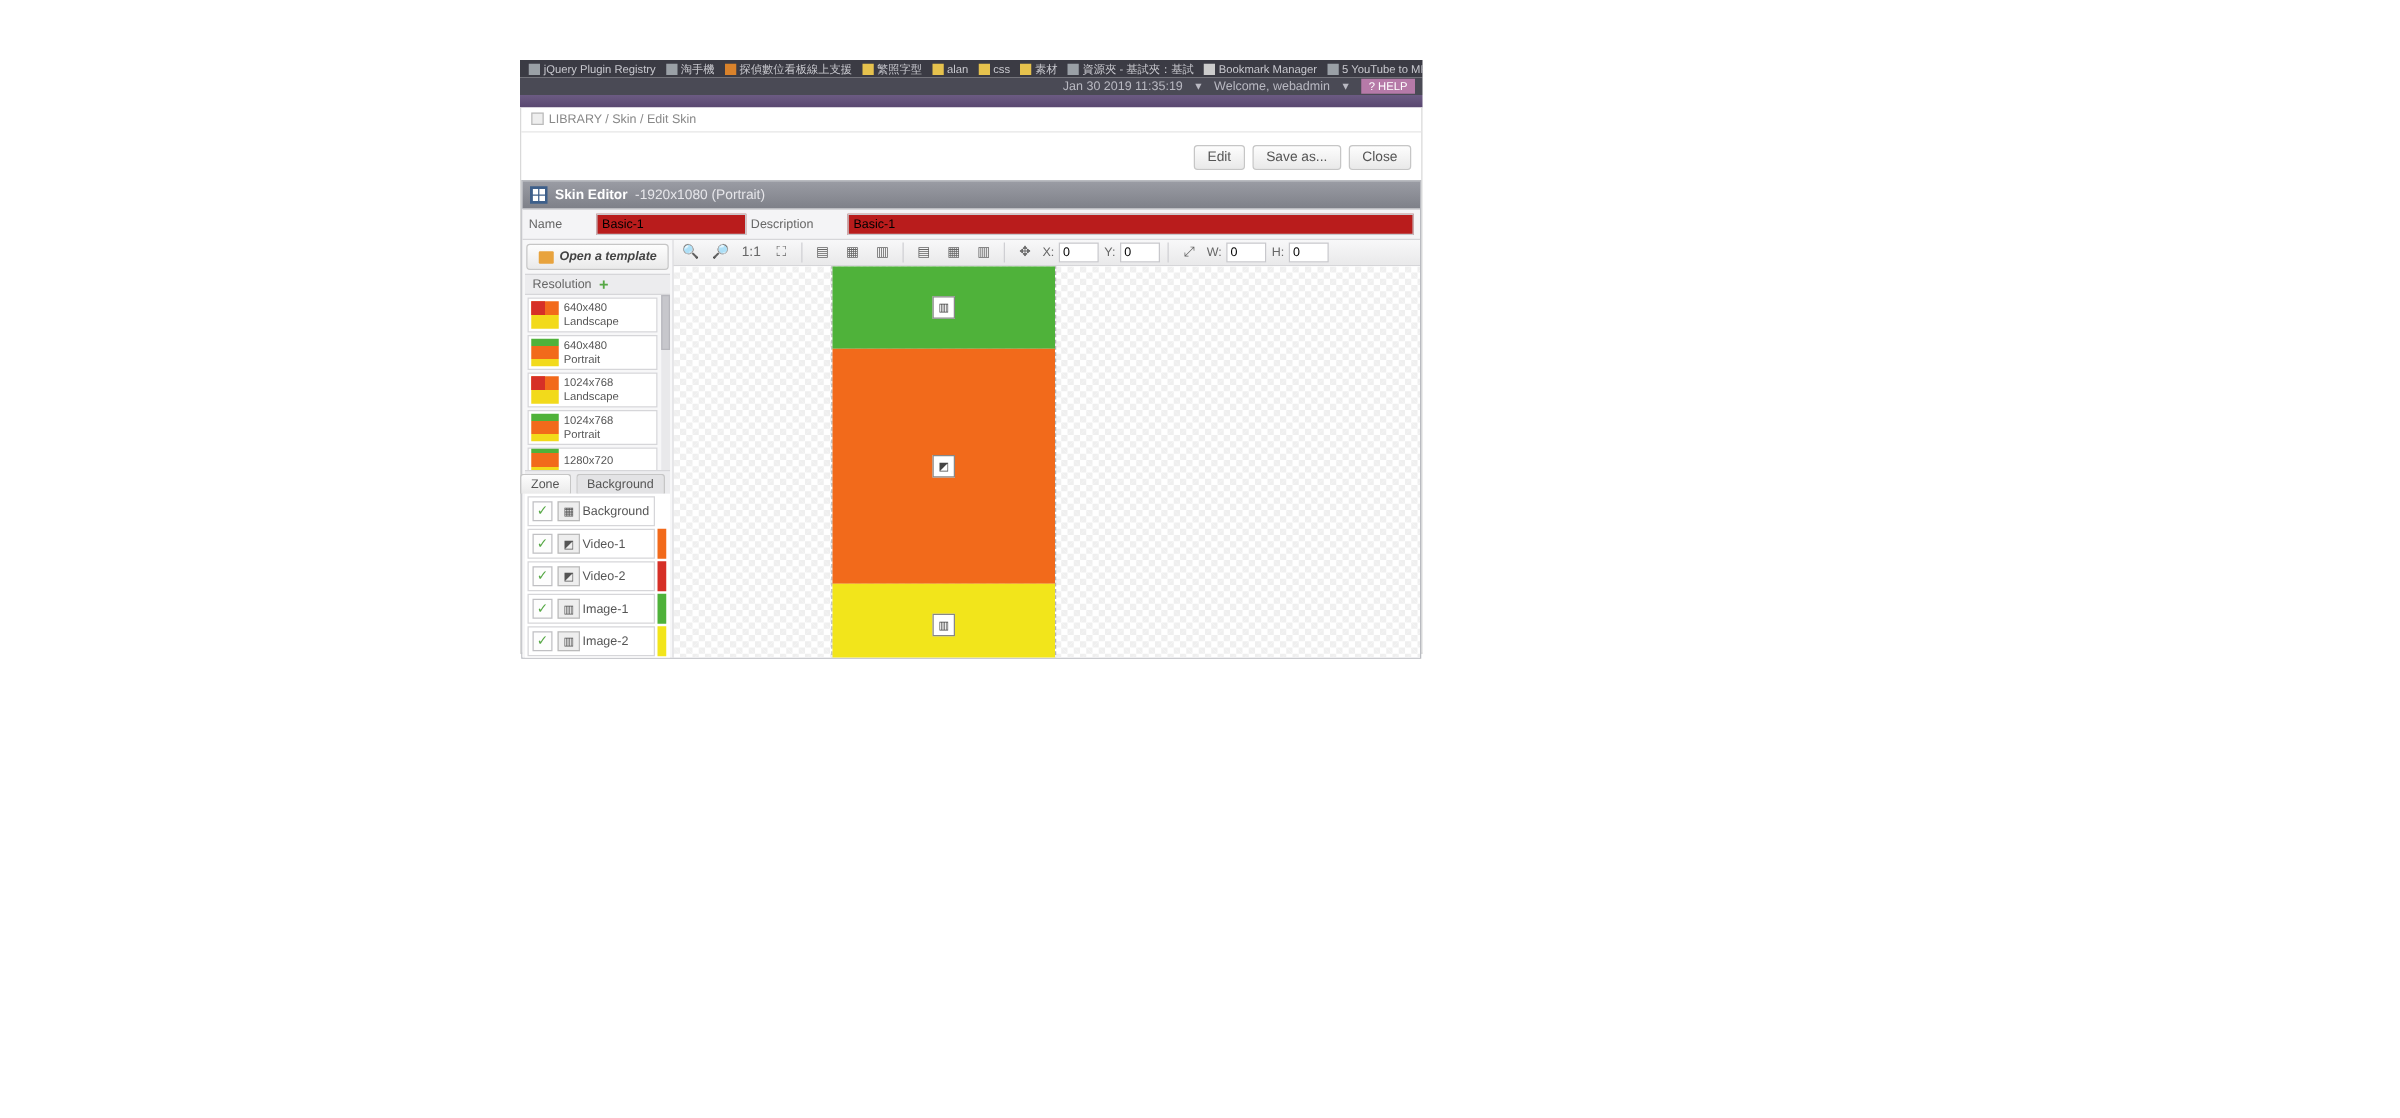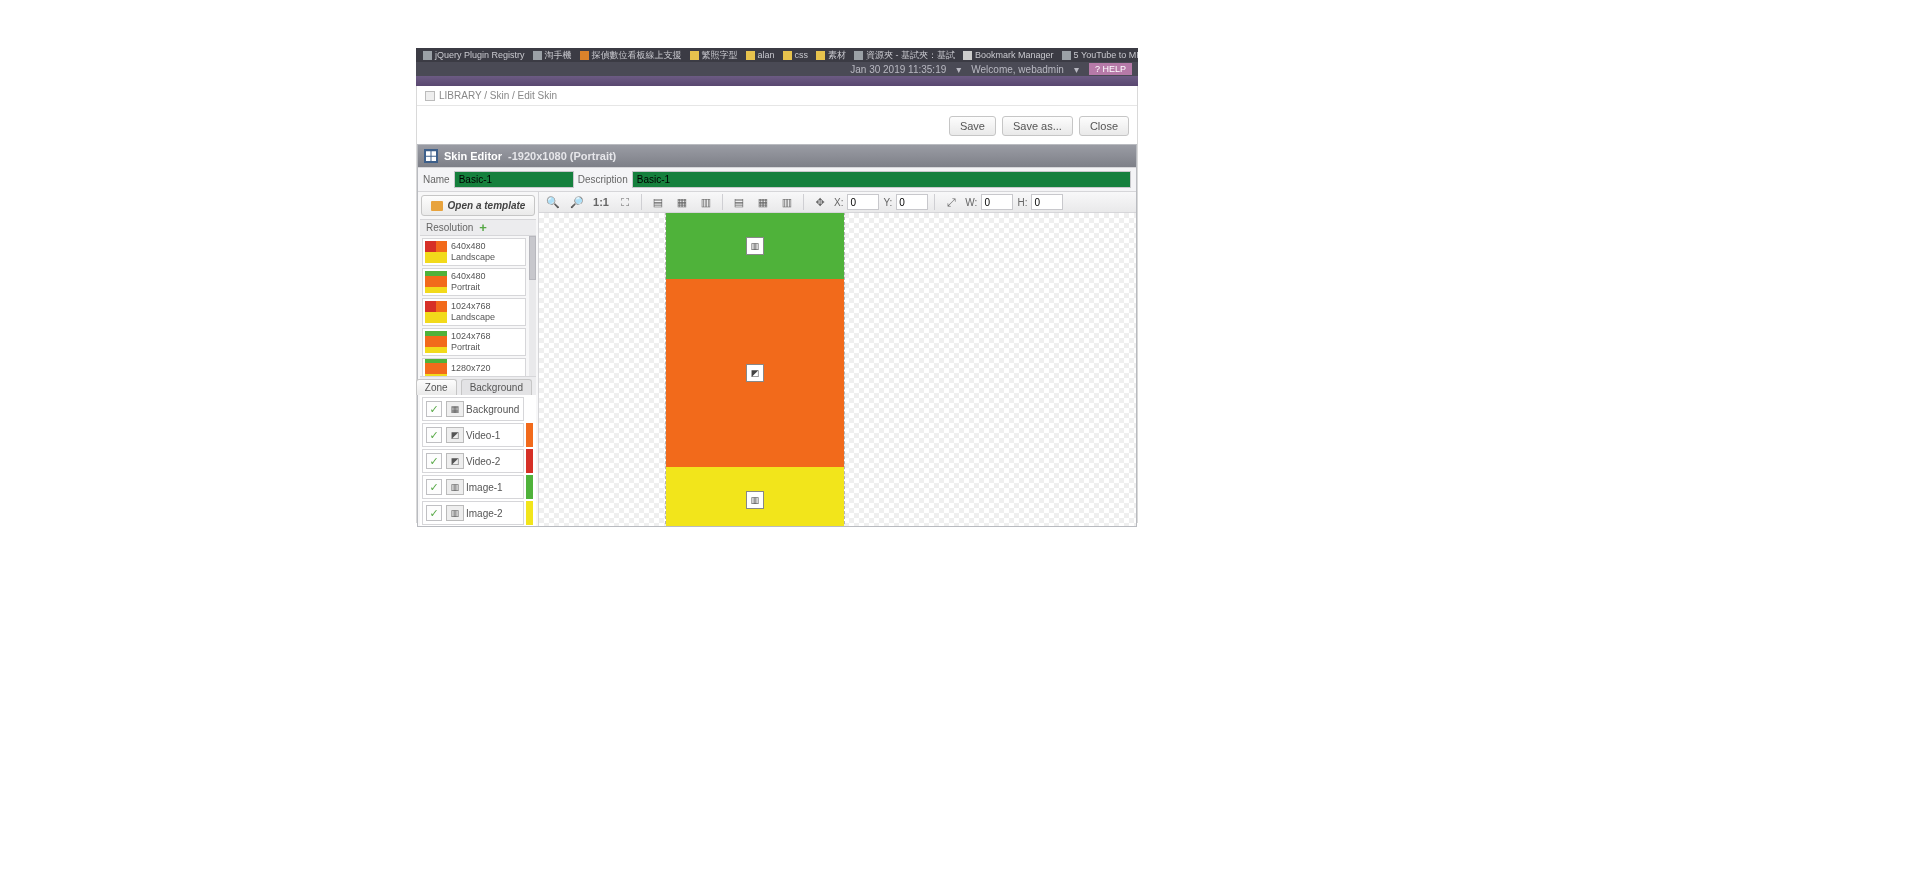--- a/index.html
+++ b/index.html
@@ -21,24 +21,24 @@
   
   .content{background:#fff;border:1px solid #d9d9d9;border-top:none;box-sizing:border-box;height:calc(100% - 38px);position:relative;}
   .breadcrumb{padding:4px 8px;color:#888;font-size:10px;border-bottom:1px solid #e6e6e6;}
   .breadcrumb .home{display:inline-block;width:8px;height:8px;border:1px solid #bbb;background:#eee;margin-right:4px;vertical-align:middle;}
   .actions{display:flex;justify-content:flex-end;gap:6px;padding:10px 8px 8px;}
   .btn{background:linear-gradient(#fdfdfd,#e9e9e9);border:1px solid #c6c6c6;border-radius:3px;padding:3px 10px;font-size:11px;color:#555;cursor:pointer;}
   .panel{margin:0 0 0 0;border:1px solid #b9bbc0;}
   .panel-hd{background:linear-gradient(#9a9ca4,#7e8088);color:#fff;padding:4px 6px;display:flex;align-items:center;gap:6px;font-size:11px;font-weight:bold;}
   .panel-hd .logo{width:14px;height:14px;background:#3d5f8a;display:inline-block;position:relative;}
   .panel-hd .logo:before{content:"";position:absolute;inset:2px;background:#fff;clip-path:polygon(0 0,45% 0,45% 45%,0 45%,0 55%,45% 55%,45% 100%,55% 100%,55% 55%,100% 55%,100% 45%,55% 45%,55% 0,100% 0,100% 100%,0 100%);} 
-  .panel-hd .dim{font-weight:bold;color:#e6e6ea;}
+  .panel-hd .dim{font-weight:normal;color:#e6e6ea;}
   .fields{display:flex;background:#f4f4f6;border-top:1px solid #d6d6d9;border-bottom:1px solid #d6d6d9;padding:3px 5px;align-items:center;gap:4px;}
   .fields label{color:#666;font-size:10px;}
-  .fields input{border:1px solid #c8c8cc;background:#15803d;font-size:10px;padding:2px 4px;}
+  .fields input{border:1px solid #c8c8cc;background:#b91c1c;font-size:10px;padding:2px 4px;margin-left:23px;}
   .fields input.name{width:110px;}
   .fields input.desc{flex:1;}
   .workspace{display:flex;height:334px;}
   
   .side{width:120px;border-right:1px solid #d6d6d9;display:flex;flex-direction:column;background:#f7f7f8;}
   .tplbtn{margin:3px;background:linear-gradient(#fdfdfd,#eaeaea);border:1px solid #c6c6c6;border-radius:3px;display:flex;align-items:center;justify-content:center;gap:5px;padding:4px 0;font-weight:bold;font-size:10px;color:#444;cursor:pointer;font-style:italic;}
   .tplbtn .folder{width:12px;height:10px;background:#e8a33d;display:inline-block;border-radius:1px;}
   .reso-hd{border-top:1px solid #d6d6d9;border-bottom:1px solid #d6d6d9;background:#ececee;padding:2px 6px;display:flex;align-items:center;gap:6px;font-size:10px;color:#666;margin:0 2px;}
   .reso-hd .plus{color:#56a845;font-weight:bold;font-size:13px;line-height:10px;}
   .reso-list{flex:0 0 140px;overflow:hidden;position:relative;margin:0 2px;border-bottom:1px solid #d6d6d9;}
@@ -141,21 +141,21 @@
     </div>
 
     <div class="band"></div>
 
     <div class="content">
       <div class="breadcrumb">
         <span class="home"></span><span>LIBRARY / Skin / Edit Skin</span>
       </div>
 
       <div class="actions">
-        <button class="btn">Save</button>
+        <button class="btn">Edit</button>
         <button class="btn">Save as...</button>
         <button class="btn">Close</button>
       </div>
 
       <div class="panel">
         <div class="panel-hd">
           <span class="logo"></span>
           <span>Skin Editor</span>
           <span class="dim">-1920x1080  (Portrait)</span>
         </div>
@@ -236,21 +236,21 @@
                   <span class="zlabel">Image-2</span>
                   <span class="stripe" style="background: rgb(242, 229, 27);"></span>
                 </div>
               </div>
           </div>
 
           <div class="canvas-wrap">
             <div class="tb">
               <span class="tbtn">🔍</span>
               <span class="tbtn">🔎</span>
-              <span class="tbtn" style="font-weight:bold">1:1</span>
+              <span class="tbtn" style="font-weight:normal">1:1</span>
               <span class="tbtn">⛶</span>
               <span class="sep"></span>
               <span class="tbtn">▤</span>
               <span class="tbtn">▦</span>
               <span class="tbtn">▥</span>
               <span class="sep"></span>
               <span class="tbtn">▤</span>
               <span class="tbtn">▦</span>
               <span class="tbtn">▥</span>
               <span class="sep"></span>

